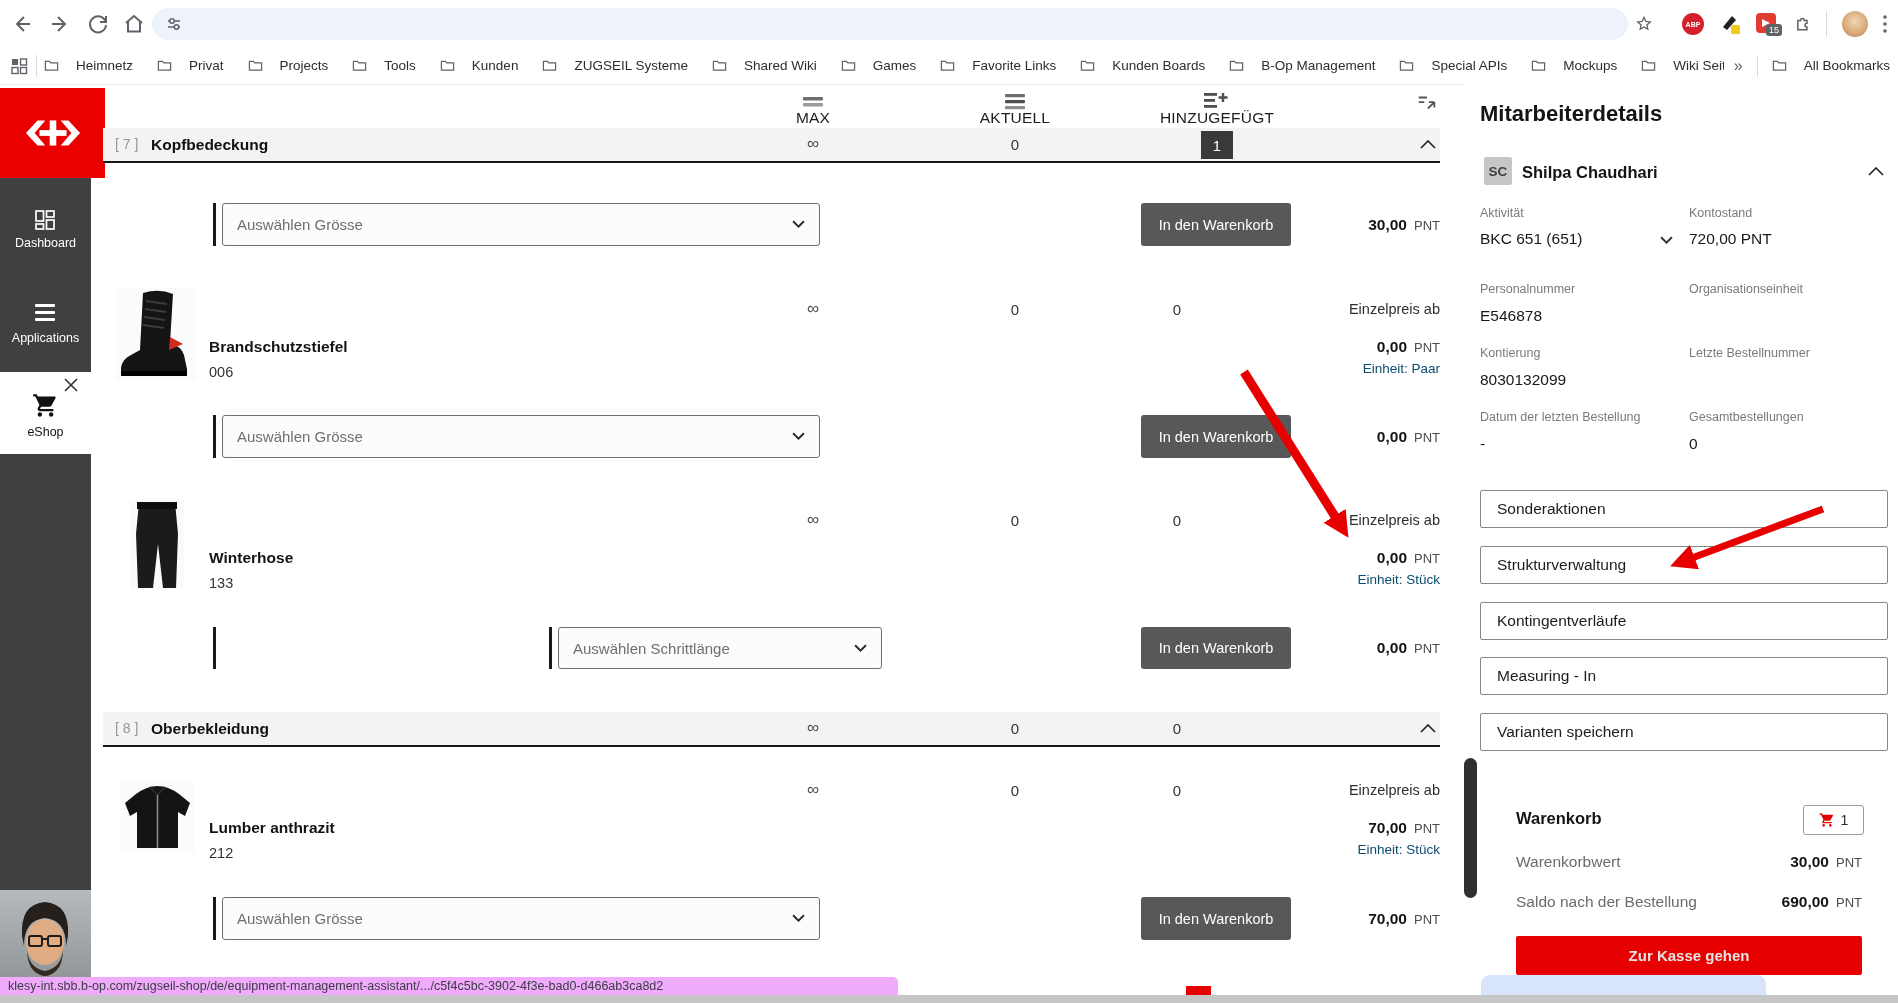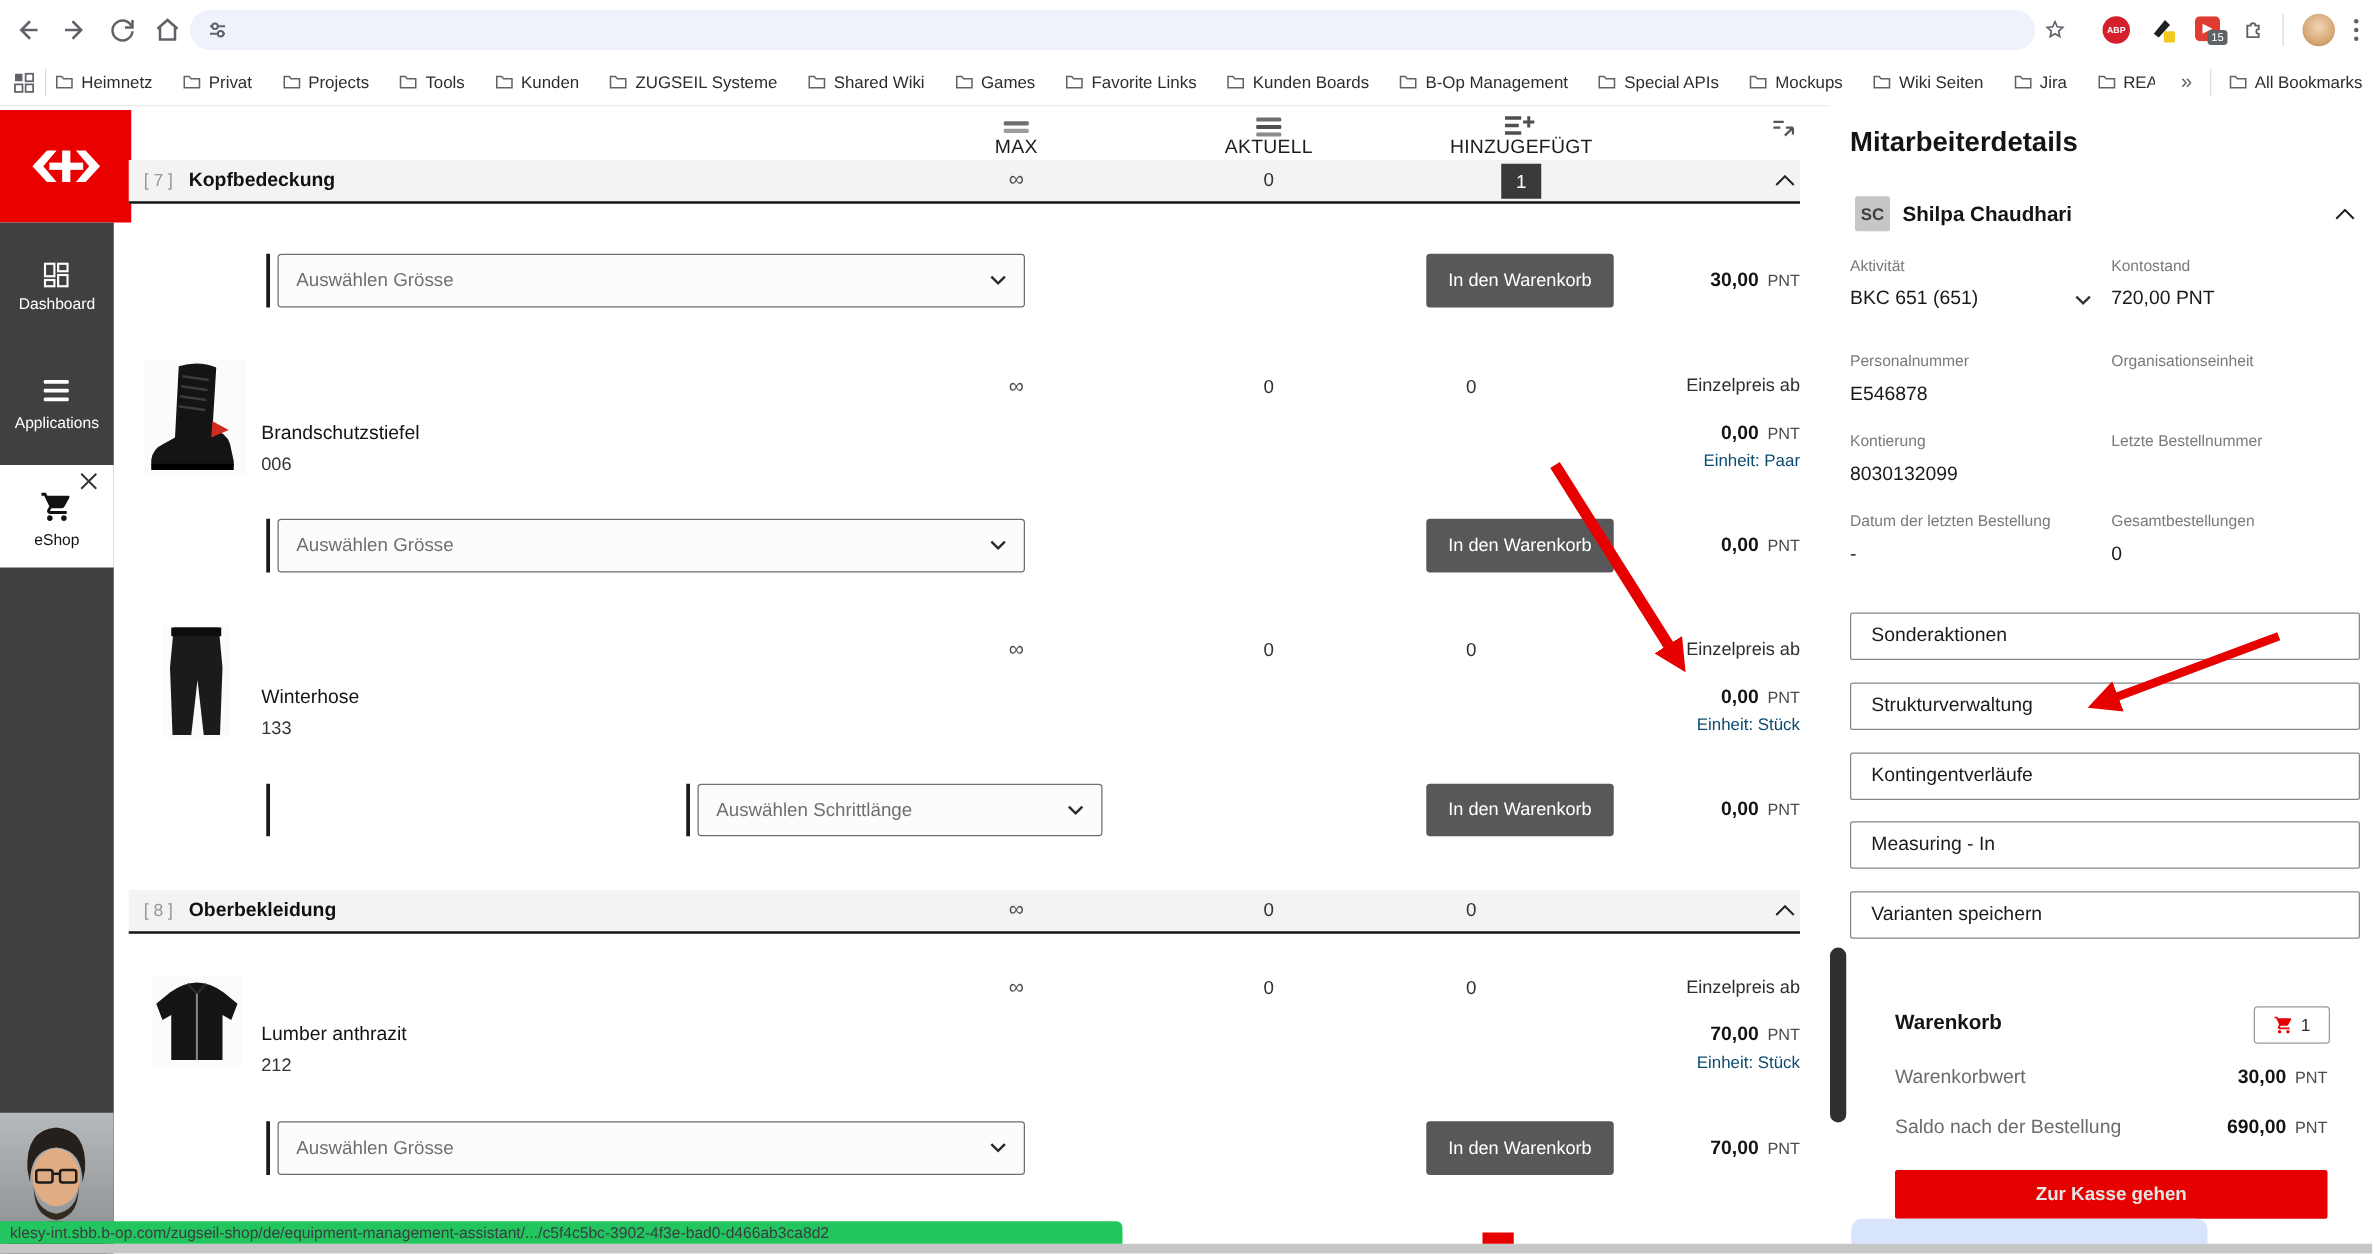--- a/index.html
+++ b/index.html
@@ -16,21 +16,21 @@
   .ext-abp{width:22px;height:22px;border-radius:50%;background:#d4202c;color:#fff;font-size:7px;
            font-weight:bold;display:flex;align-items:center;justify-content:center;}
   .ext-badge{position:absolute;left:10px;top:11px;background:#5f6368;color:#fff;font-size:9px;
              border-radius:3px;padding:1px 3px;line-height:10px;}
   .avatar-top{width:26px;height:26px;border-radius:50%;
               background:radial-gradient(circle at 50% 40%,#f0d6b4 0%,#d7a877 60%,#a97f54 100%);}
   
   .bmbar{left:0;top:48px;width:1898px;height:36px;background:#fff;border-bottom:1px solid #e9eaec;}
   .bm-list{position:absolute;left:44px;top:0;width:1680px;height:35px;display:flex;align-items:center;
            gap:24px;overflow:hidden;white-space:nowrap;}
-  .bm{display:flex;align-items:flex-end;gap:6px;font-size:13.5px;color:#2b2d30;}
+  .bm{display:flex;align-items:flex-end;gap:17px;font-size:13.5px;color:#2b2d30;}
   .bm-right{position:absolute;right:8px;top:0;height:35px;display:flex;align-items:center;gap:14px;}
   
   .logo-block{left:0;top:88px;width:105px;height:90px;background:#eb0000;display:flex;
               align-items:center;justify-content:center;}
   .side{left:0;top:178px;width:91px;height:825px;background:#404040;}
   .side-item{position:absolute;width:91px;text-align:center;color:#fff;font-size:12.5px;}
   .eshop-block{left:0;top:372px;width:91px;height:82px;background:#fff;}
   .eshop-label{position:absolute;top:53px;width:91px;text-align:center;color:#111;font-size:12.5px;}
   
   .colhdr{font-size:15.5px;color:#1c1c1c;text-align:center;letter-spacing:.2px;}
@@ -42,34 +42,34 @@
   .badge{background:#39393b;color:#fff;font-size:15px;display:flex;align-items:center;justify-content:center;}
   .select{height:43px;border:1px solid #6e6e6e;border-radius:3px;background:#fcfcfc;display:flex;
           align-items:center;padding:0 14px;box-sizing:border-box;}
   .select .ph{font-size:15px;color:#6f6f6f;flex:1;}
   .accent{width:3px;background:#1a1a1a;}
   .cartbtn{background:#58585a;color:#fff;font-size:14.5px;border-radius:3px;display:flex;
            align-items:center;justify-content:center;}
   .price{display:flex;align-items:baseline;justify-content:flex-end;}
   .pv{font-weight:bold;font-size:15.5px;color:#141414;}
   .cur{font-size:13px;color:#4c4c4c;margin-left:7px;}
-  .pname{font-weight:normal;font-size:15.5px;color:#141414;}
+  .pname{font-weight:bold;font-size:15.5px;color:#141414;}
   .pcode{font-size:14.5px;color:#333;}
   .greylab{font-size:13.5px;color:#0c4a6e;}
   .uplab{font-size:14.5px;color:#2e2e2e;}
   
   .panel{left:1463px;top:84px;width:435px;height:919px;background:#fff;}
   .flabel{font-size:12.5px;color:#7a7a7a;}
   .fvalue{font-size:15.5px;color:#191919;}
   .actbtn{left:17px;width:408px;height:38px;border:1px solid #878787;border-radius:2px;background:#fff;
           box-sizing:border-box;display:flex;align-items:center;padding-left:16px;font-size:15.5px;color:#1c1c1c;}
   .checkout{background:#e60000;color:#e5e5e5;font-weight:bold;font-size:15px;border-radius:2px;
             display:flex;align-items:center;justify-content:center;}
   
-  .statusbar{left:0;top:977px;width:898px;height:18px;background:#22c55e;border-radius:0 5px 0 0;
+  .statusbar{left:0;top:977px;width:898px;height:18px;background:#f0abfc;border-radius:0 5px 0 0;
              font-size:12.5px;color:#3a3d42;line-height:18px;padding-left:8px;box-sizing:border-box;
              white-space:nowrap;overflow:hidden;z-index:40;}
   .graystrip{left:0;top:995px;width:1898px;height:8px;background:#c6c6c6;z-index:39;}
 </style>
 </head>
 <body>
 
 <div id="screen">
 
   <div class="r toolbar">

